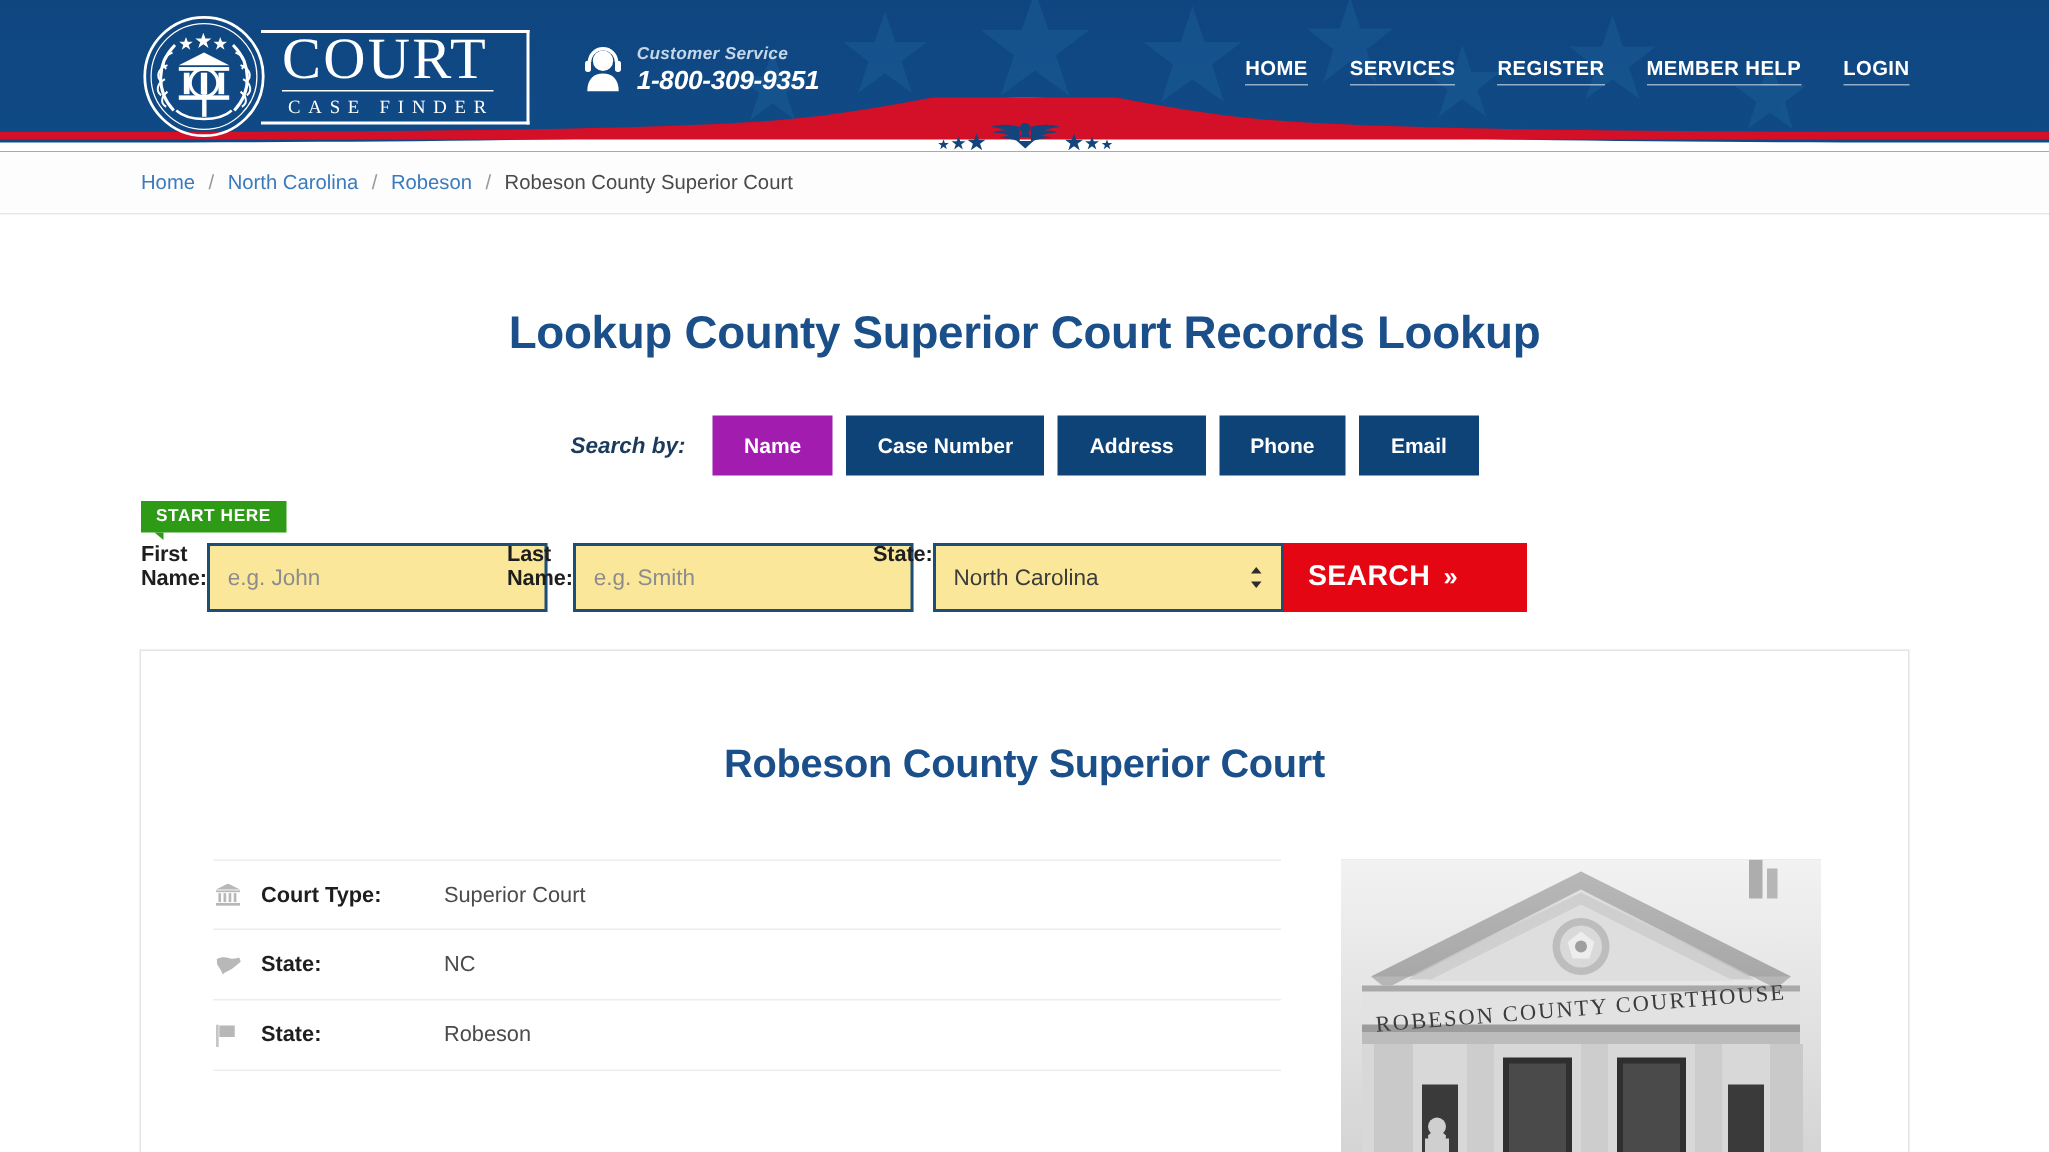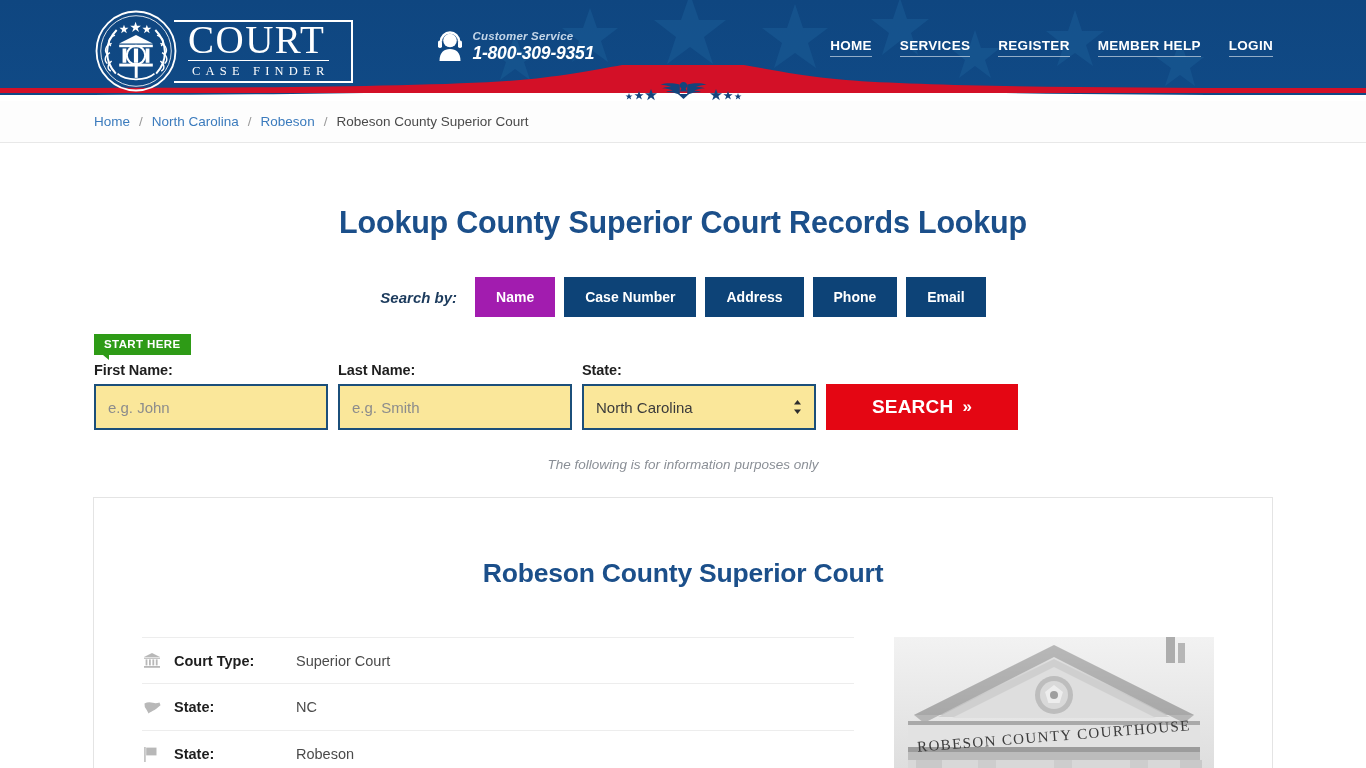--- a/index.html
+++ b/index.html
@@ -28,21 +28,20 @@
     pointer-events: none;
   }
   .header-inner {
     position: relative;
     width: 1180px;
     margin: 0 auto;
     height: 101px;
     display: flex;
     align-items: flex-start;
     z-index: 4;
-    gap: 48px;
   }
 
   
   .logo {
     display: flex;
     align-items: center;
     margin-top: 9px;
     margin-left: 1px;
   }
   .logo-seal { width: 84px; height: 84px; flex: 0 0 84px; }
@@ -224,21 +223,21 @@
   }
 
   
   .form-row {
     display: flex;
     align-items: flex-end;
     margin-top: 45px;
     gap: 10px;
     padding-left: 1px;
   }
-  .field { display: flex; flex-direction: column; }
+  .field { display: flex; flex-direction: row; }
   .field-label {
     font-size: 14.5px;
     font-weight: bold;
     color: #1e1e1e;
     margin-bottom: 6px;
     letter-spacing: -0.1px;
   }
   .field input, .field select {
     height: 46px;
     border: 2px solid #1b4f7a;
@@ -517,21 +516,20 @@
           </svg>
         </span>
       </div>
     </div>
     <button class="search-btn">
       <span>SEARCH</span>
       <span class="chev">»</span>
     </button>
   </form>
 
-  <div class="disclaimer">The following is for information purposes only</div>
 
   <div class="court-card">
     <h2 class="court-name">Robeson County Superior Court</h2>
 
     <div class="court-body">
       <div class="court-table">
 
         <div class="ct-row">
           <span class="ct-icon">
             <svg width="16" height="15" viewBox="0 0 16 15">

